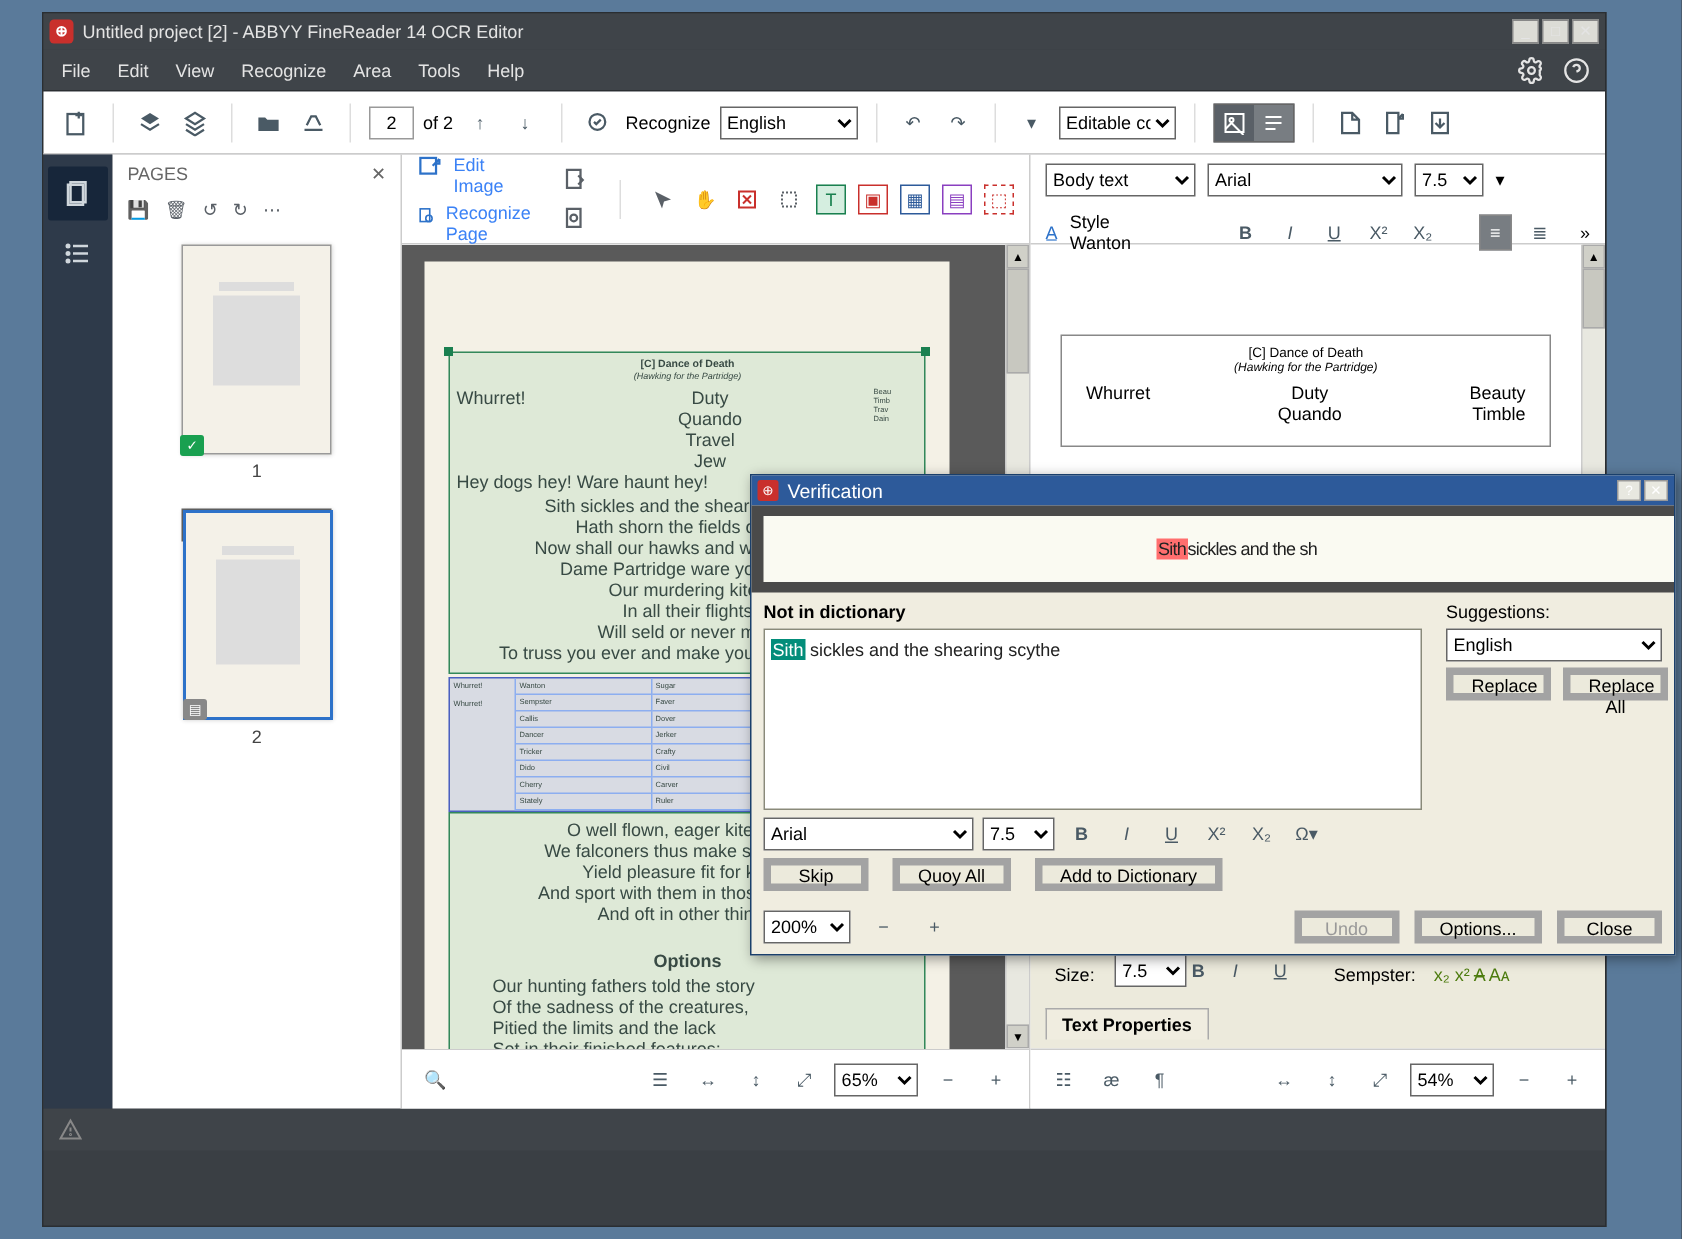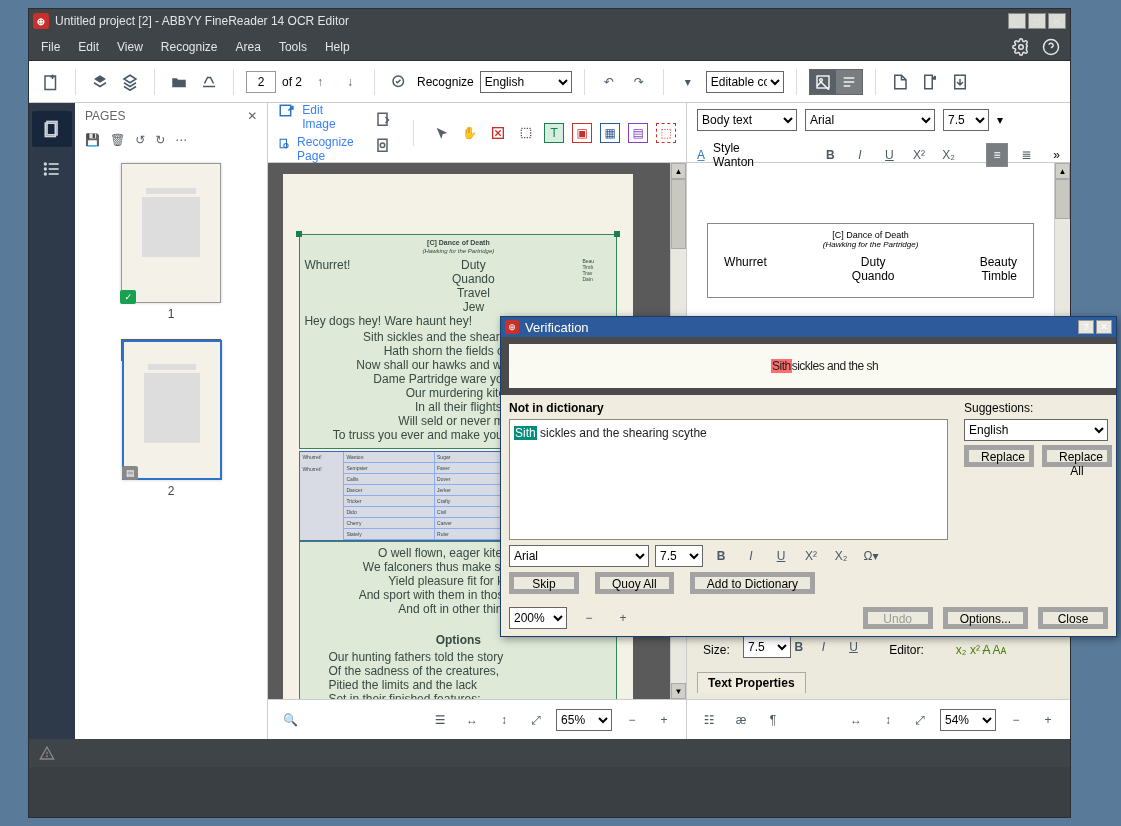--- a/index.html
+++ b/index.html
@@ -516,21 +516,21 @@
                   <div style="width:70px;height:18px;background:#222;border:1px solid #666;cursor:pointer"></div>
                 </td>
           </tr>
           <tr>
             <td>Size:</td>
             <td><select class="sel" style="width:48px"><option>7.5</option></select>
               <span class="tb-btn" style="font-weight:bold;display:inline-block">B</span>
               <span class="tb-btn" style="font-style:italic;display:inline-block">I</span>
               <span class="tb-btn" style="text-decoration:underline;display:inline-block">U</span>
             </td>
-            <td style="padding-left:10px">Editor:</td>
+            <td style="padding-left:10px">Sempster:</td>
             <td style="color:#4d7c0f">
               <span>x₂</span>
               <span>x²</span>
               <span><s>A</s></span>
               <span>Aᴀ</span>
             </td>
           </tr>
         </tbody>
           </table>
         <div class="tp-tab">Text Properties</div>

